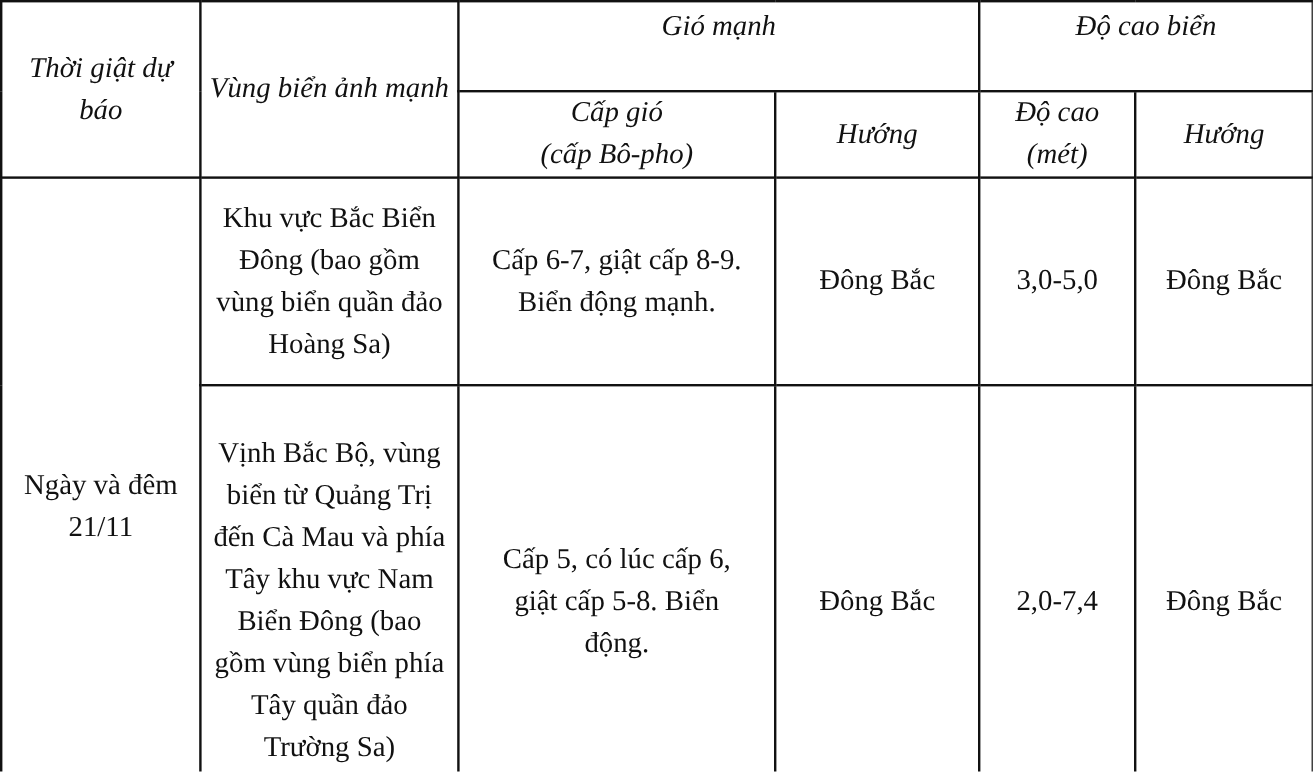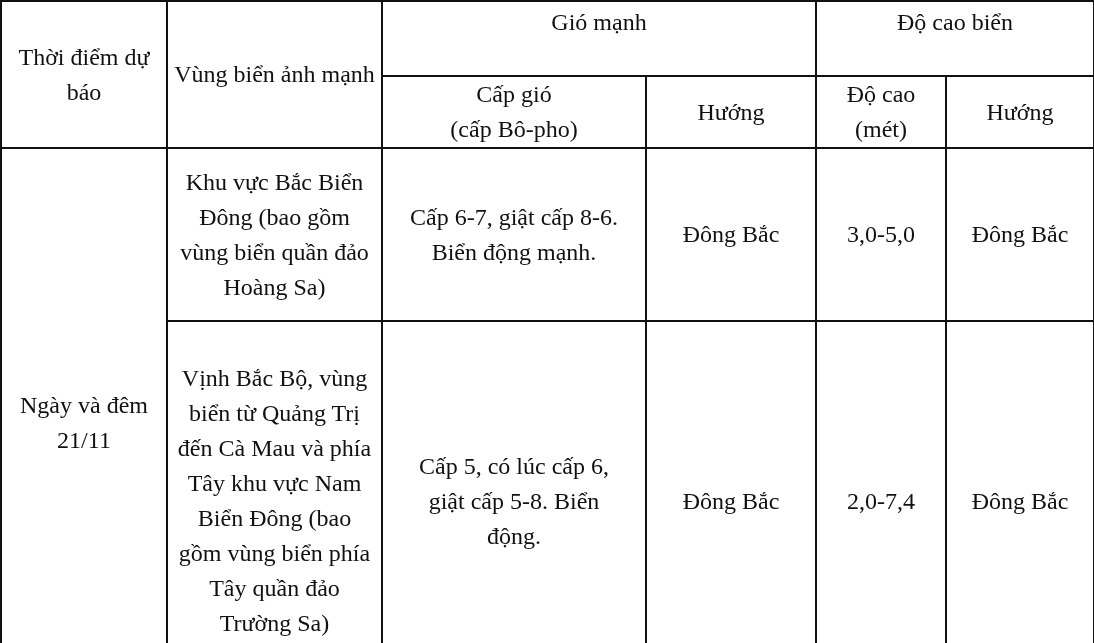--- a/index.html
+++ b/index.html
@@ -13,21 +13,21 @@
       color: #111;
     }
     .tbl td {
       border: 2px solid #111;
       text-align: center;
       vertical-align: middle;
       padding: 0 6px;
       font-size: 24px;
       line-height: 35px;
     }
-    .tbl td.hdr { }
+    .tbl td.hdr { font-style: italic; }
     .tbl td.top { vertical-align: top; padding-top: 3px; }
     .r1 { height: 75px; }
     .r2 { height: 69px; }
     .r3 { height: 173px; }
     .r4 { height: 360px; }
     .line { display: block; }
   </style>
 </head>
 <body>
 
@@ -35,41 +35,41 @@
   <colgroup>
     <col style="width:166px">
     <col style="width:215px">
     <col style="width:264px">
     <col style="width:170px">
     <col style="width:130px">
     <col style="width:148px">
   </colgroup>
   <tbody>
       <tr class="r1">
-    <td class="hdr" rowspan="2">Thời điểm dự báo</td>
+    <td class="hdr" rowspan="2">Thời giật dự báo</td>
     <td class="hdr" rowspan="2">Vùng biển ảnh mạnh</td>
     <td class="hdr top" colspan="2">Gió mạnh</td>
     <td class="hdr top" colspan="2">Độ cao biển</td>
   </tr>
   <tr class="r2">
     <td class="hdr">
       <span class="line">Cấp gió</span>
       <span class="line">(cấp Bô-pho)</span>
     </td>
     <td class="hdr">Hướng</td>
     <td class="hdr">
       <span class="line">Độ cao</span>
       <span class="line">(mét)</span>
     </td>
     <td class="hdr">Hướng</td>
   </tr>
   <tr class="r3">
     <td rowspan="2" style="padding-top:16px">Ngày và đêm 21/11</td>
     <td>Khu vực Bắc Biển Đông (bao gồm vùng biển quần đảo Hoàng Sa)</td>
-    <td style="padding:0 12px">Cấp 6-7, giật cấp 8-6. Biển động mạnh.</td>
+    <td style="padding:0 12px">Cấp 6-7, giật cấp 8-9. Biển động mạnh.</td>
     <td>Đông Bắc</td>
     <td>3,0-5,0</td>
     <td>Đông Bắc</td>
   </tr>
   <tr class="r4">
     <td>Vịnh Bắc Bộ, vùng biển từ Quảng Trị đến Cà Mau và  phía Tây khu vực Nam Biển Đông (bao gồm vùng biển phía Tây quần đảo Trường Sa)</td>
     <td style="padding:0 20px">Cấp 5, có lúc cấp 6, giật cấp 5-8. Biển động.</td>
     <td>Đông Bắc</td>
     <td>2,0-7,4</td>
     <td>Đông Bắc</td>

